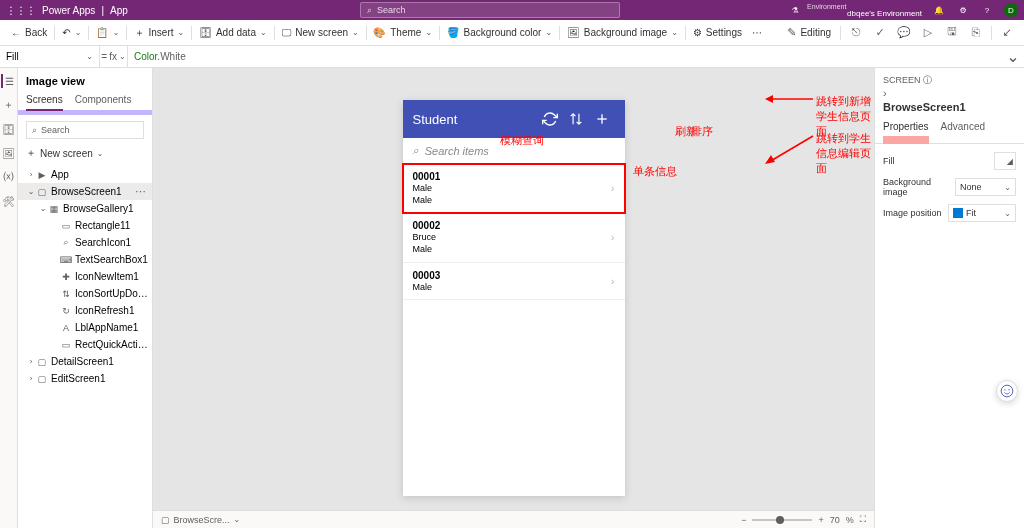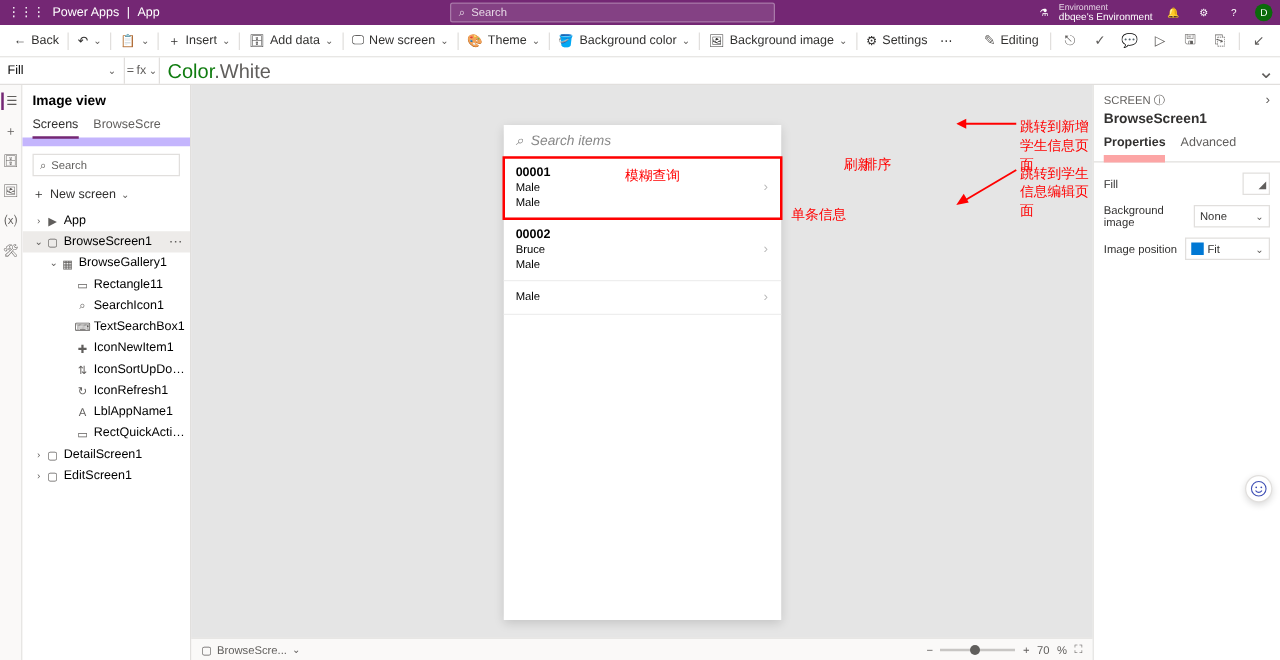--- a/index.html
+++ b/index.html
@@ -7,54 +7,54 @@
     
     
     .header-bar { height: 20px; background: #742774; display: flex; align-items: center; color: white; font-size: 10px; padding: 0 6px; }
     .header-brand { display: flex; align-items: center; gap: 6px; }
     .header-search-wrap { position: absolute; left: 360px; top: 2px; width: 260px; }
     .header-search { width: 100%; height: 16px; background: rgba(255,255,255,0.12); border: 1px solid rgba(255,255,255,0.3); border-radius: 2px; display: flex; align-items: center; padding: 0 6px; color: rgba(255,255,255,0.8); font-size: 9px; gap: 5px; }
     .header-right { position: absolute; right: 6px; top: 0; height: 20px; display: flex; align-items: center; gap: 10px; color: white; font-size: 8px; }
     .env-block { display: flex; align-items: center; gap: 5px; }
     .env-text { display: flex; flex-direction: column; line-height: 1; }
     .env-label { font-size: 7px; opacity: 0.8; }
-    .env-name { font-size: 8px; }
+    .env-name { font-size: 8px; margin-left: 40px; }
     .avatar-circle { width: 14px; height: 14px; border-radius: 50%; background: #0b6a0b; display: flex; align-items: center; justify-content: center; font-size: 8px; }
     .header-icon { display: inline-flex; width: 14px; justify-content: center; }
     
     
     .command-bar { height: 26px; background: white; border-bottom: 1px solid #e1dfdd; display: flex; align-items: center; font-size: 10px; color: #323130; padding: 0 6px; }
     .cmd-item { display: flex; align-items: center; gap: 4px; padding: 0 5px; height: 100%; cursor: pointer; white-space: nowrap; border: none; background: none; font: inherit; color: inherit; }
     .cmd-sep { width: 1px; height: 14px; background: #e1dfdd; margin: 0 2px; }
     .cmd-right { margin-left: auto; display: flex; align-items: center; gap: 2px; }
     .chevron-small { font-size: 8px; color: #605e5c; }
     .pencil-icon { color: #605e5c; font-size: 11px; }
     .right-icon-btn { width: 22px; height: 22px; display: flex; align-items: center; justify-content: center; color: #605e5c; cursor: pointer; font-size: 11px; }
     
     
     .formula-bar { height: 22px; background: white; border-bottom: 1px solid #e1dfdd; display: flex; align-items: center; }
     .prop-selector { width: 100px; height: 100%; border-right: 1px solid #e1dfdd; display: flex; align-items: center; padding: 0 6px; font-size: 10px; justify-content: space-between; }
     .formula-fx { width: 28px; height: 100%; display: flex; align-items: center; justify-content: center; font-size: 10px; border-right: 1px solid #e1dfdd; color: #605e5c; gap: 2px; }
-    .formula-input { flex: 1; padding: 0 6px; font-size: 16px; font-family: Consolas, monospace; }
+    .formula-input { flex: 1; padding: 0 6px; font-size: 10px; font-family: Consolas, monospace; }
     .fx-teal { color: #107c10; }
     .fx-gray { color: #605e5c; }
     .formula-expand { width: 22px; display: flex; align-items: center; justify-content: center; color: #605e5c; }
     
     
     .main-area { display: flex; height: calc(100% - 68px); }
     
     
     .left-rail { width: 18px; background: #faf9f8; border-right: 1px solid #e1dfdd; display: flex; flex-direction: column; align-items: center; padding-top: 6px; gap: 10px; }
     .rail-icon { width: 14px; height: 14px; display: flex; align-items: center; justify-content: center; color: #605e5c; font-size: 10px; cursor: pointer; }
     .rail-icon.active { border-left: 2px solid #742774; margin-left: -2px; padding-left: 2px; }
     
     
     .tree-panel { width: 135px; background: white; border-right: 1px solid #e1dfdd; display: flex; flex-direction: column; }
     .tree-title { font-size: 11px; font-weight: 600; padding: 7px 8px 3px; }
-    .tree-tabs { display: flex; gap: 12px; padding: 0 8px; border-bottom: 7px solid #c4b5fd; font-size: 10px; }
+    .tree-tabs { display: flex; gap: 12px; padding: 0 8px; border-bottom: 5px solid #c4b5fd; font-size: 10px; }
     .tree-tab { padding: 4px 0; cursor: pointer; color: #605e5c; }
     .tree-tab.active { color: #323130; border-bottom: 2px solid #742774; margin-bottom: -1px; }
     .tree-search { margin: 6px 8px 3px; height: 18px; border: 1px solid #e1dfdd; display: flex; align-items: center; padding: 0 5px; font-size: 9px; color: #605e5c; gap: 4px; }
     .new-screen-row { padding: 4px 8px; font-size: 10px; color: #323130; display: flex; align-items: center; gap: 4px; cursor: pointer; }
     .tree-list { flex: 1; overflow-y: auto; font-size: 10px; padding: 2px 0; }
     .tree-item { display: flex; align-items: center; height: 17px; cursor: pointer; padding-right: 4px; }
     .tree-item.selected { background: #edebe9; }
     .tree-chevron { width: 10px; text-align: center; font-size: 8px; color: #605e5c; }
     .tree-icon { width: 12px; height: 12px; margin-right: 3px; display: flex; align-items: center; justify-content: center; font-size: 9px; color: #605e5c; }
     .tree-label { flex: 1; white-space: nowrap; overflow: hidden; text-overflow: ellipsis; }
@@ -75,25 +75,25 @@
     .gallery-text { flex: 1; }
     .gallery-id { font-weight: 600; font-size: 10px; }
     .gallery-arrow { color: #bbb; font-size: 11px; }
     
     
     .anno { position: absolute; color: red; font-size: 11px; font-family: Liberation Serif, serif; pointer-events: none; }
     .arrow-svg { position: absolute; pointer-events: none; }
     
     
     .props-panel { width: 150px; background: white; border-left: 1px solid #e1dfdd; display: flex; flex-direction: column; font-size: 10px; }
-    .props-header { padding: 6px 8px 2px; display: flex; justify-content: space-between; align-items: flex-start; color: #605e5c; font-size: 9px; }
+    .props-header { padding: 6px 8px 2px; display: flex; justify-content: space-between; align-items: flex-start; color: #605e5c; font-size: 9px; flex-direction: column; }
     .props-name { font-size: 11px; color: #323130; padding: 0 8px 4px; font-weight: 600; }
     .props-tabs { display: flex; gap: 12px; padding: 0 8px; border-bottom: 1px solid #e1dfdd; }
     .props-tab { padding: 4px 0; cursor: pointer; color: #605e5c; font-size: 10px; }
-    .props-tab.active { color: #323130; border-bottom: 6px solid #fca5a5; margin-bottom: -1px; font-weight: 700; }
+    .props-tab.active { color: #323130; border-bottom: 8px solid #fca5a5; margin-bottom: -1px; font-weight: 400; }
     .props-body { padding: 8px; display: flex; flex-direction: column; gap: 7px; }
     .prop-row { display: flex; align-items: center; justify-content: space-between; gap: 6px; }
     .prop-label { color: #323130; font-size: 9px; }
     .prop-control { width: 68px; height: 18px; border: 1px solid #e1dfdd; display: flex; align-items: center; padding: 0 4px; font-size: 9px; justify-content: space-between; color: #323130; gap: 15px; }
     .fill-swatch { width: 22px; height: 18px; border: 1px solid #e1dfdd; background: white; display: flex; align-items: center; justify-content: flex-end; padding-right: 2px; font-size: 8px; color: #605e5c; }
     .fit-icon { width: 10px; height: 10px; background: #0078d4; display: inline-block; }
     
     
     .canvas-bottom { position: absolute; bottom: 0; left: 0; right: 0; height: 18px; background: #faf9f8; border-top: 1px solid #e1dfdd; display: flex; align-items: center; padding: 0 8px; font-size: 9px; color: #605e5c; }
     .bc-item { display: flex; align-items: center; gap: 4px; }
@@ -235,21 +235,21 @@
     <div class="rail-icon">🗄</div>
     <div class="rail-icon">🖼</div>
     <div class="rail-icon">⒳</div>
     <div class="rail-icon">🛠</div>
   </div>
 
   <div class="tree-panel">
     <div class="tree-title">Image view</div>
     <div class="tree-tabs">
       <div class="tree-tab active">Screens</div>
-      <div class="tree-tab">BrowseScre</div>
+      <div class="tree-tab">Components</div>
     </div>
     <div class="tree-search">
       <span>⌕</span>
       <span>Search</span>
     </div>
     <div class="new-screen-row">
       <span>＋</span>
       <span>New screen</span>
       <span class="chevron-small">⌄</span>
     </div>
@@ -318,20 +318,40 @@
         <div class="tree-item indent-1">
           <span class="tree-chevron">›</span>
           <span class="tree-icon">▢</span>
           <span class="tree-label">EditScreen1</span>
         </div>
       </div>
   </div>
 
   <div class="canvas-area">
     <div class="phone-screen">
+      <div class="app-header">
+        <div class="app-header-title">Student</div>
+        <div class="app-header-icon">
+          <svg width="16" height="16" viewBox="0 0 24 24" fill="none" stroke="white" stroke-width="2">
+              <path d="M23 4v6h-6M1 20v-6h6"></path>
+              <path d="M3.51 9a9 9 0 0114.85-3.36L23 10M1 14l4.64 4.36A9 9 0 0020.49 15"></path>
+            </svg>
+        </div>
+        <div class="app-header-icon">
+          <svg width="14" height="14" viewBox="0 0 24 24" fill="none" stroke="white" stroke-width="2">
+              <path d="M7 3v18M3 7l4-4 4 4M17 21V3M13 17l4 4 4-4"></path>
+            </svg>
+        </div>
+        <div class="app-header-icon">
+          <svg width="16" height="16" viewBox="0 0 24 24" fill="none" stroke="white" stroke-width="2">
+              <line x1="12" y1="5" x2="12" y2="19"></line>
+              <line x1="5" y1="12" x2="19" y2="12"></line>
+            </svg>
+        </div>
+      </div>
       <div class="app-search-row">
         <span>⌕</span>
         <span>Search items</span>
       </div>
       <div id="gallery-list">
           <div class="gallery-item highlighted">
             <div class="gallery-text">
               <div class="gallery-id">00001</div>
               <div>Male</div>
               <div>Male</div>
@@ -341,20 +361,21 @@
           <div class="gallery-item">
             <div class="gallery-text">
               <div class="gallery-id">00002</div>
               <div>Bruce</div>
               <div>Male</div>
             </div>
             <div class="gallery-arrow">›</div>
           </div>
           <div class="gallery-item">
             <div class="gallery-text">
+              <div class="gallery-id">00003</div>
               <div>Male</div>
             </div>
             <div class="gallery-arrow">›</div>
           </div>
         </div>
     </div>
 
     <div class="anno" style="left:347px; top:65px">模糊查询</div>
     <div class="anno" style="left:522px; top:56px">刷新</div>
     <div class="anno" style="left:538px; top:56px">排序</div>

